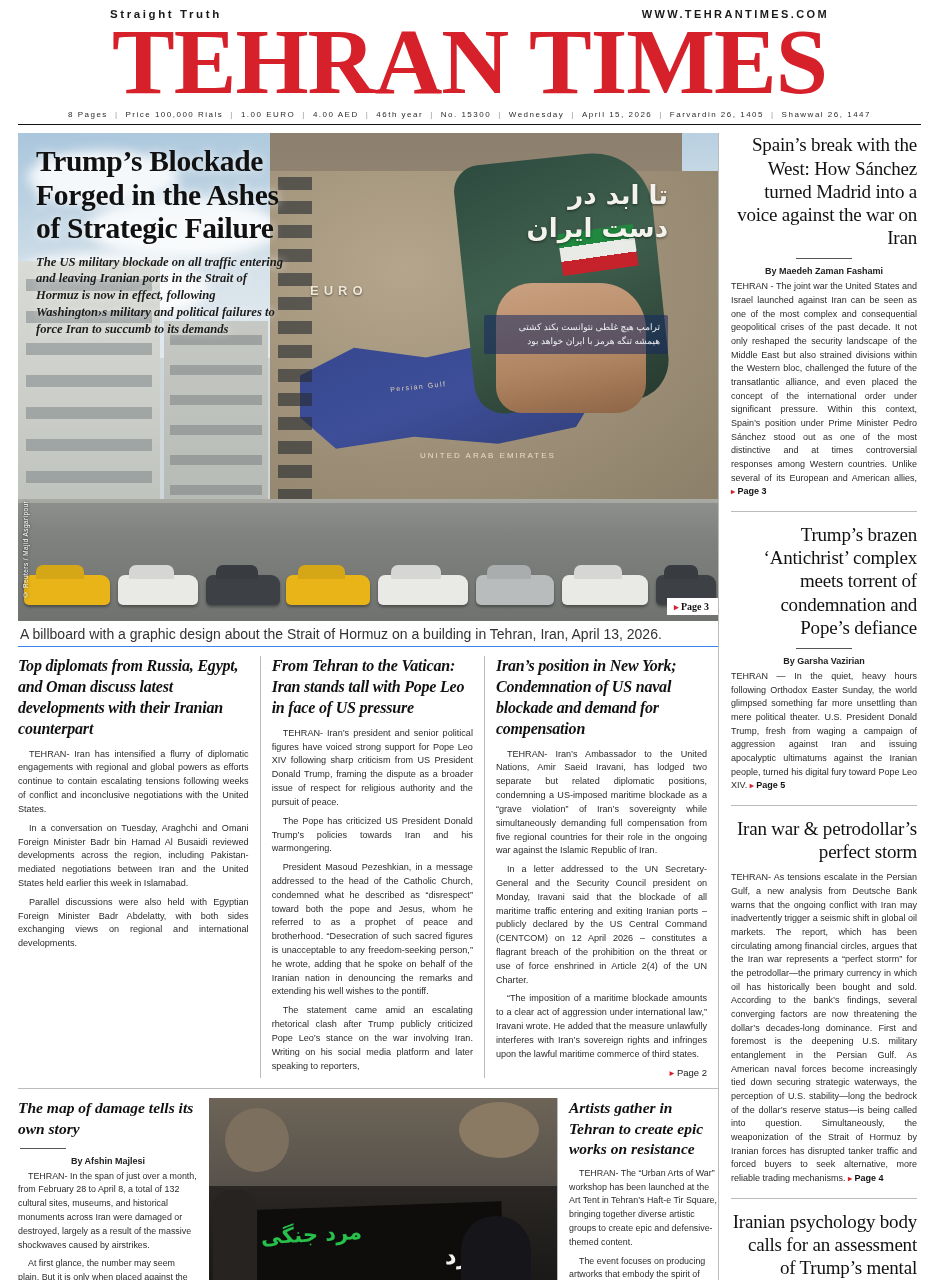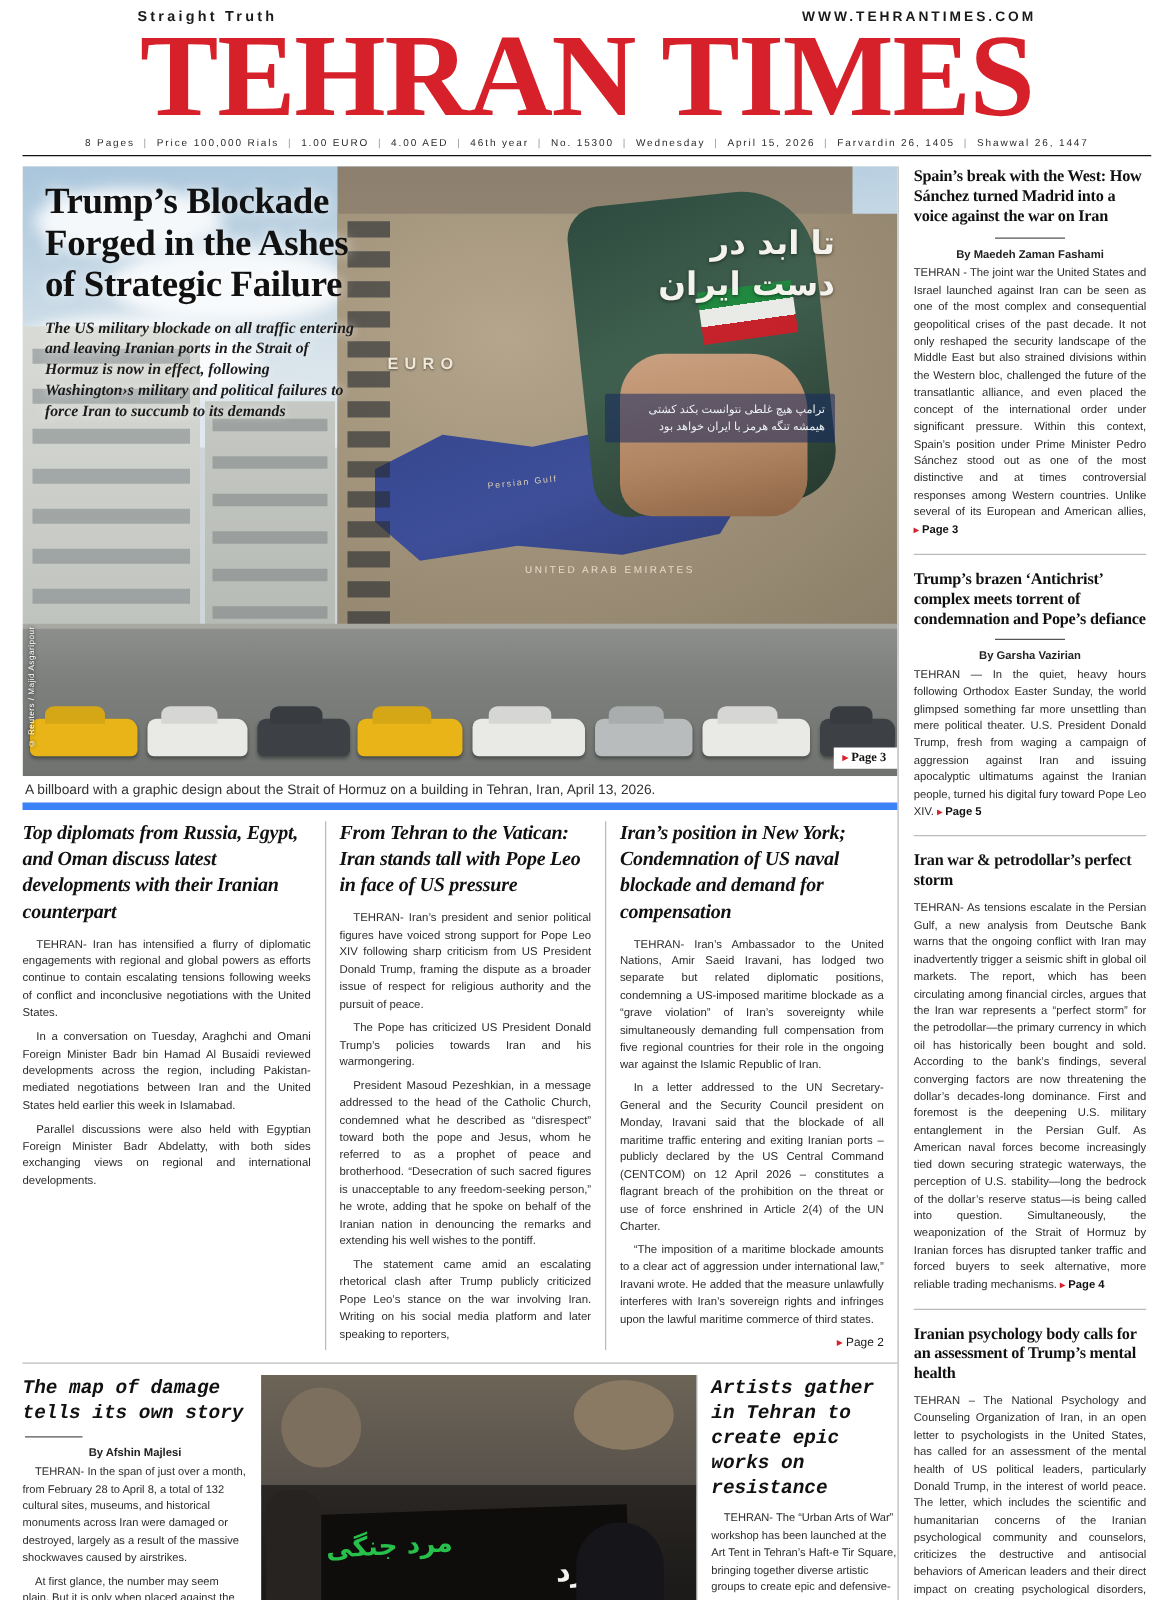--- a/index.html
+++ b/index.html
@@ -129,27 +129,27 @@
     margin-top:9px;font-family:"Liberation Serif",serif;font-style:italic;font-weight:700;
     font-size:12.6px;line-height:1.33;color:#1c1c1c;text-shadow:0 0 8px rgba(255,255,255,.9);
   }
   .page-flag{
     position:absolute;right:0;bottom:6px;background:#fff;color:#111;
     font-size:10px;font-weight:700;padding:3px 9px 3px 7px;
     font-family:"Liberation Serif",serif;
   }
   .page-flag .arw{color:#d6202a;font-size:9px;}
   .lead-caption{
-    font-size:11px;color:#333;padding:5px 2px 4px;border-bottom:6px solid #3b82f6;
+    font-size:14px;color:#333;padding:5px 2px 4px;border-bottom:1px solid #3b82f6;
   }
 
   
   .rail-head{
-    font-family:"Liberation Serif",serif;font-weight:700;font-size:13px;line-height:1.22;
-    color:#111;letter-spacing:-.2px;
+    font-family:"Liberation Serif",serif;font-weight:400;font-size:19px;line-height:1.22;
+    color:#111;letter-spacing:-.2px;text-align:right;
   }
   .rail-rule{width:56px;height:1px;background:#555;margin:9px auto 7px;}
   .byline{text-align:center;font-size:9px;font-weight:700;color:#222;margin-bottom:4px;}
   .rail-body{font-size:9px;line-height:1.52;text-align:justify;color:#2a2a2a;}
   .jump{color:#111;font-weight:700;white-space:nowrap;}
   .jump .arw{color:#d6202a;font-size:8px;}
   .rail-sep{height:1px;background:#bbb;margin:12px 0 11px;}
   .rail-item{margin-bottom:0;}
 
   
@@ -166,21 +166,21 @@
   .mid-body{font-size:9.1px;line-height:1.52;color:#2b2b2b;text-align:justify;}
   .mid-body p{margin:0 0 5px;text-indent:11px;}
   .jump-right{text-align:right;margin-top:3px;font-size:9.5px;font-weight:400;}
 
   
   .bottom{display:flex;margin-top:10px;width:700px;border-top:1px solid #bbb;padding-top:9px;}
   .b1{width:180px;padding-right:11px;}
   .b2{width:348px;}
   .b3{width:148px;padding-left:11px;border-left:1px solid #bbb;}
   .b-head{
-    font-family:Liberation Mono, monospace;font-style:italic;font-weight:700;
+    font-family:Liberation Serif, serif;font-style:italic;font-weight:700;
     font-size:15.5px;line-height:1.3;color:#111;
   }
   .b-rule{width:46px;height:1px;background:#555;margin:9px 0 7px 2px;}
   .b-body{font-size:8.9px;line-height:1.55;color:#2b2b2b;}
   .b-body p{margin:0 0 5px;text-indent:10px;}
 
   
   .art-photo{width:348px;height:318px;position:relative;overflow:hidden;
     background:linear-gradient(170deg,#5d564e 0%,#4b4640 40%,#3a352f 100%);}
   .art-table{position:absolute;left:0;top:88px;width:100%;height:230px;

